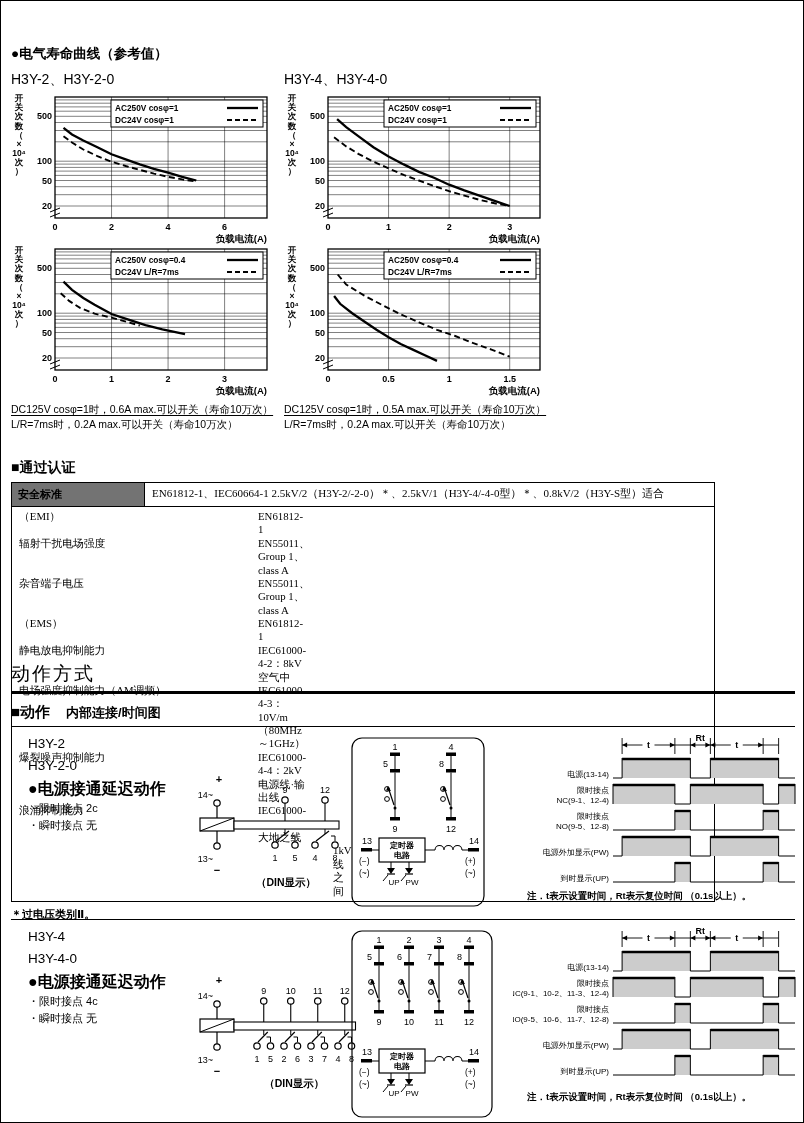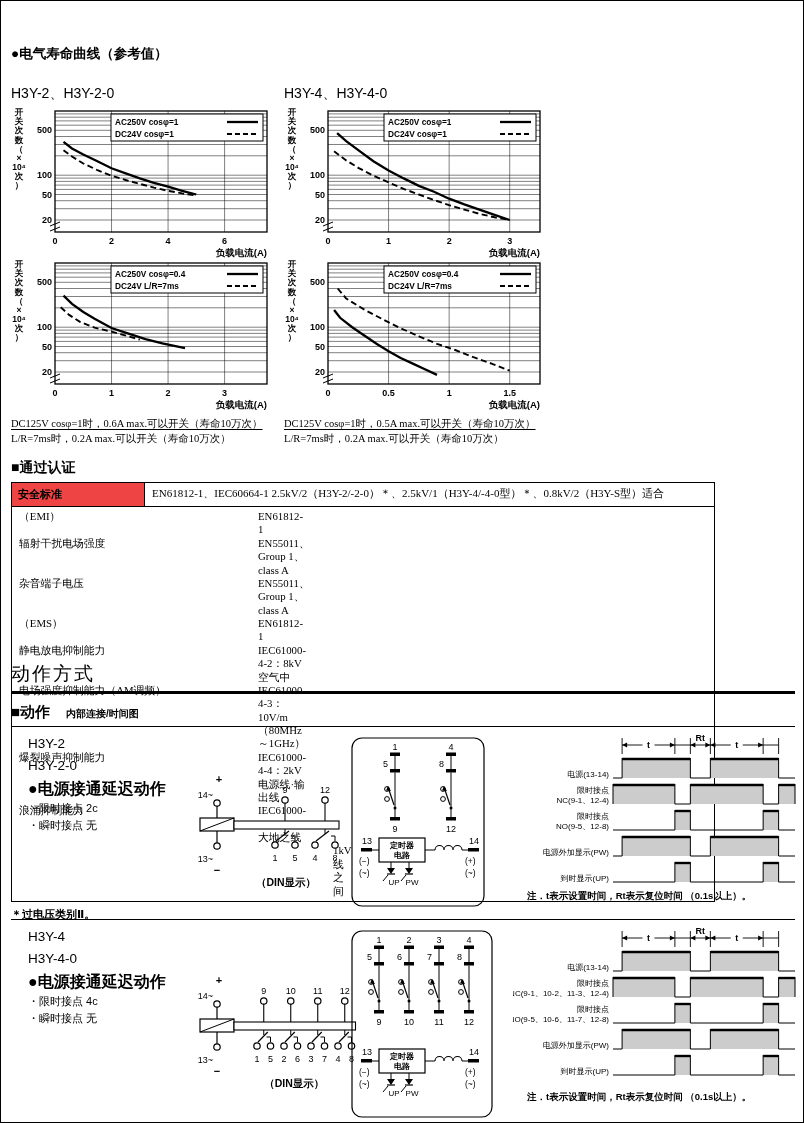--- a/index.html
+++ b/index.html
@@ -2,54 +2,54 @@
 <html><head>
 <meta charset="utf-8">
 <style>
   html,body{margin:0;padding:0;background:#fff;}
   .page{position:relative;width:802px;height:1121px;border:1px solid #000;background:#fff;
         font-family:"Liberation Sans","DejaVu Sans",sans-serif;color:#000;overflow:hidden;}
   svg{font-family:"Liberation Sans","DejaVu Sans",sans-serif;}
   
   .life{position:absolute;top:44px;left:10px;width:784px;}
   .life .sec-title{font-size:13.5px;font-weight:bold;}
-  .life .cols{position:relative;margin-top:18px;height:360px;}
+  .life .cols{position:relative;margin-top:4px;height:360px;}
   .life .col{position:absolute;top:0;width:270px;}
   .life .col.c0{left:0;}
   .life .col.c1{left:273px;}
   .model-title{font-size:14px;margin:4px 0 3px 0;}
   .chartwrap{display:flex;align-items:flex-start;}
   .ylab{width:16px;display:flex;flex-direction:column;align-items:center;
         font-size:8.5px;font-weight:bold;line-height:1.08;padding-top:2px;}
-  .cap{margin-top:6px;font-family:Liberation Serif, serif;
+  .cap{margin-top:6px;font-family:Liberation Sans, sans-serif;
        font-size:10.5px;line-height:1.45;width:268px;}
   .cap .u{text-decoration:underline;text-underline-offset:2px;}
   
   .cert{position:absolute;top:458px;left:10px;width:704px;}
   .cert .sec-title{font-size:14px;font-weight:bold;}
   .cert-table{margin-top:5px;border:1px solid #000;display:grid;
               grid-template-columns:133px 1fr;
               font-family:"Liberation Serif","DejaVu Serif",serif;font-size:11px;}
-  .cell-label{background:#ef4444;border-right:1px solid #000;padding:4px 6px;
+  .cell-label{background:#737373;border-right:1px solid #000;padding:4px 6px;
               font-family:"Liberation Sans",sans-serif;font-size:11px;font-weight:bold;}
   .cell-label.vcenter{display:flex;align-items:center;}
   .cell-content{padding:3px 7px;line-height:1.28;}
   .row-divider{border-bottom:1px solid #000;}
   .emc-line{display:flex;line-height:1.24;font-size:10.8px;gap:44px;}
   .emc-name{width:195px;flex:none;}
   .emc-extra{padding-left:75px;}
   .footnote{margin-top:5px;font-size:11px;font-weight:bold;}
   
   .op{position:absolute;top:660px;left:10px;width:784px;}
   .op-title{font-size:19px;font-weight:normal;letter-spacing:2px;}
   .rule-thick{border:none;border-top:3px solid #000;margin:4px 0 0 0;}
   .rule-thin{border:none;border-top:1px solid #000;margin:4px 0 0 0;}
   .op-sub{margin-top:9px;}
   .op-sub .s1{font-size:15px;font-weight:bold;}
-  .op-sub .s2{font-size:10px;font-weight:bold;margin-left:8px;padding-left:8px;}
+  .op-sub .s2{font-size:13px;font-weight:bold;margin-left:8px;padding-left:8px;}
   .op-block{position:relative;margin-top:6px;}
   .op-block.bk0{height:183px;}
   .op-block.bk1{height:205px;}
   .blk-info{position:absolute;left:17px;top:0;width:180px;}
   .blk-model{font-size:13.5px;line-height:1.6;}
   .blk-mode{font-size:16px;font-weight:bold;margin-top:3px;}
   .blk-bullet{font-size:11px;line-height:1.5;}
   .din-svg{position:absolute;left:180px;top:40px;}
   .bk1 .din-svg{top:48px;}
   .socket-svg{position:absolute;left:336px;top:0;}

